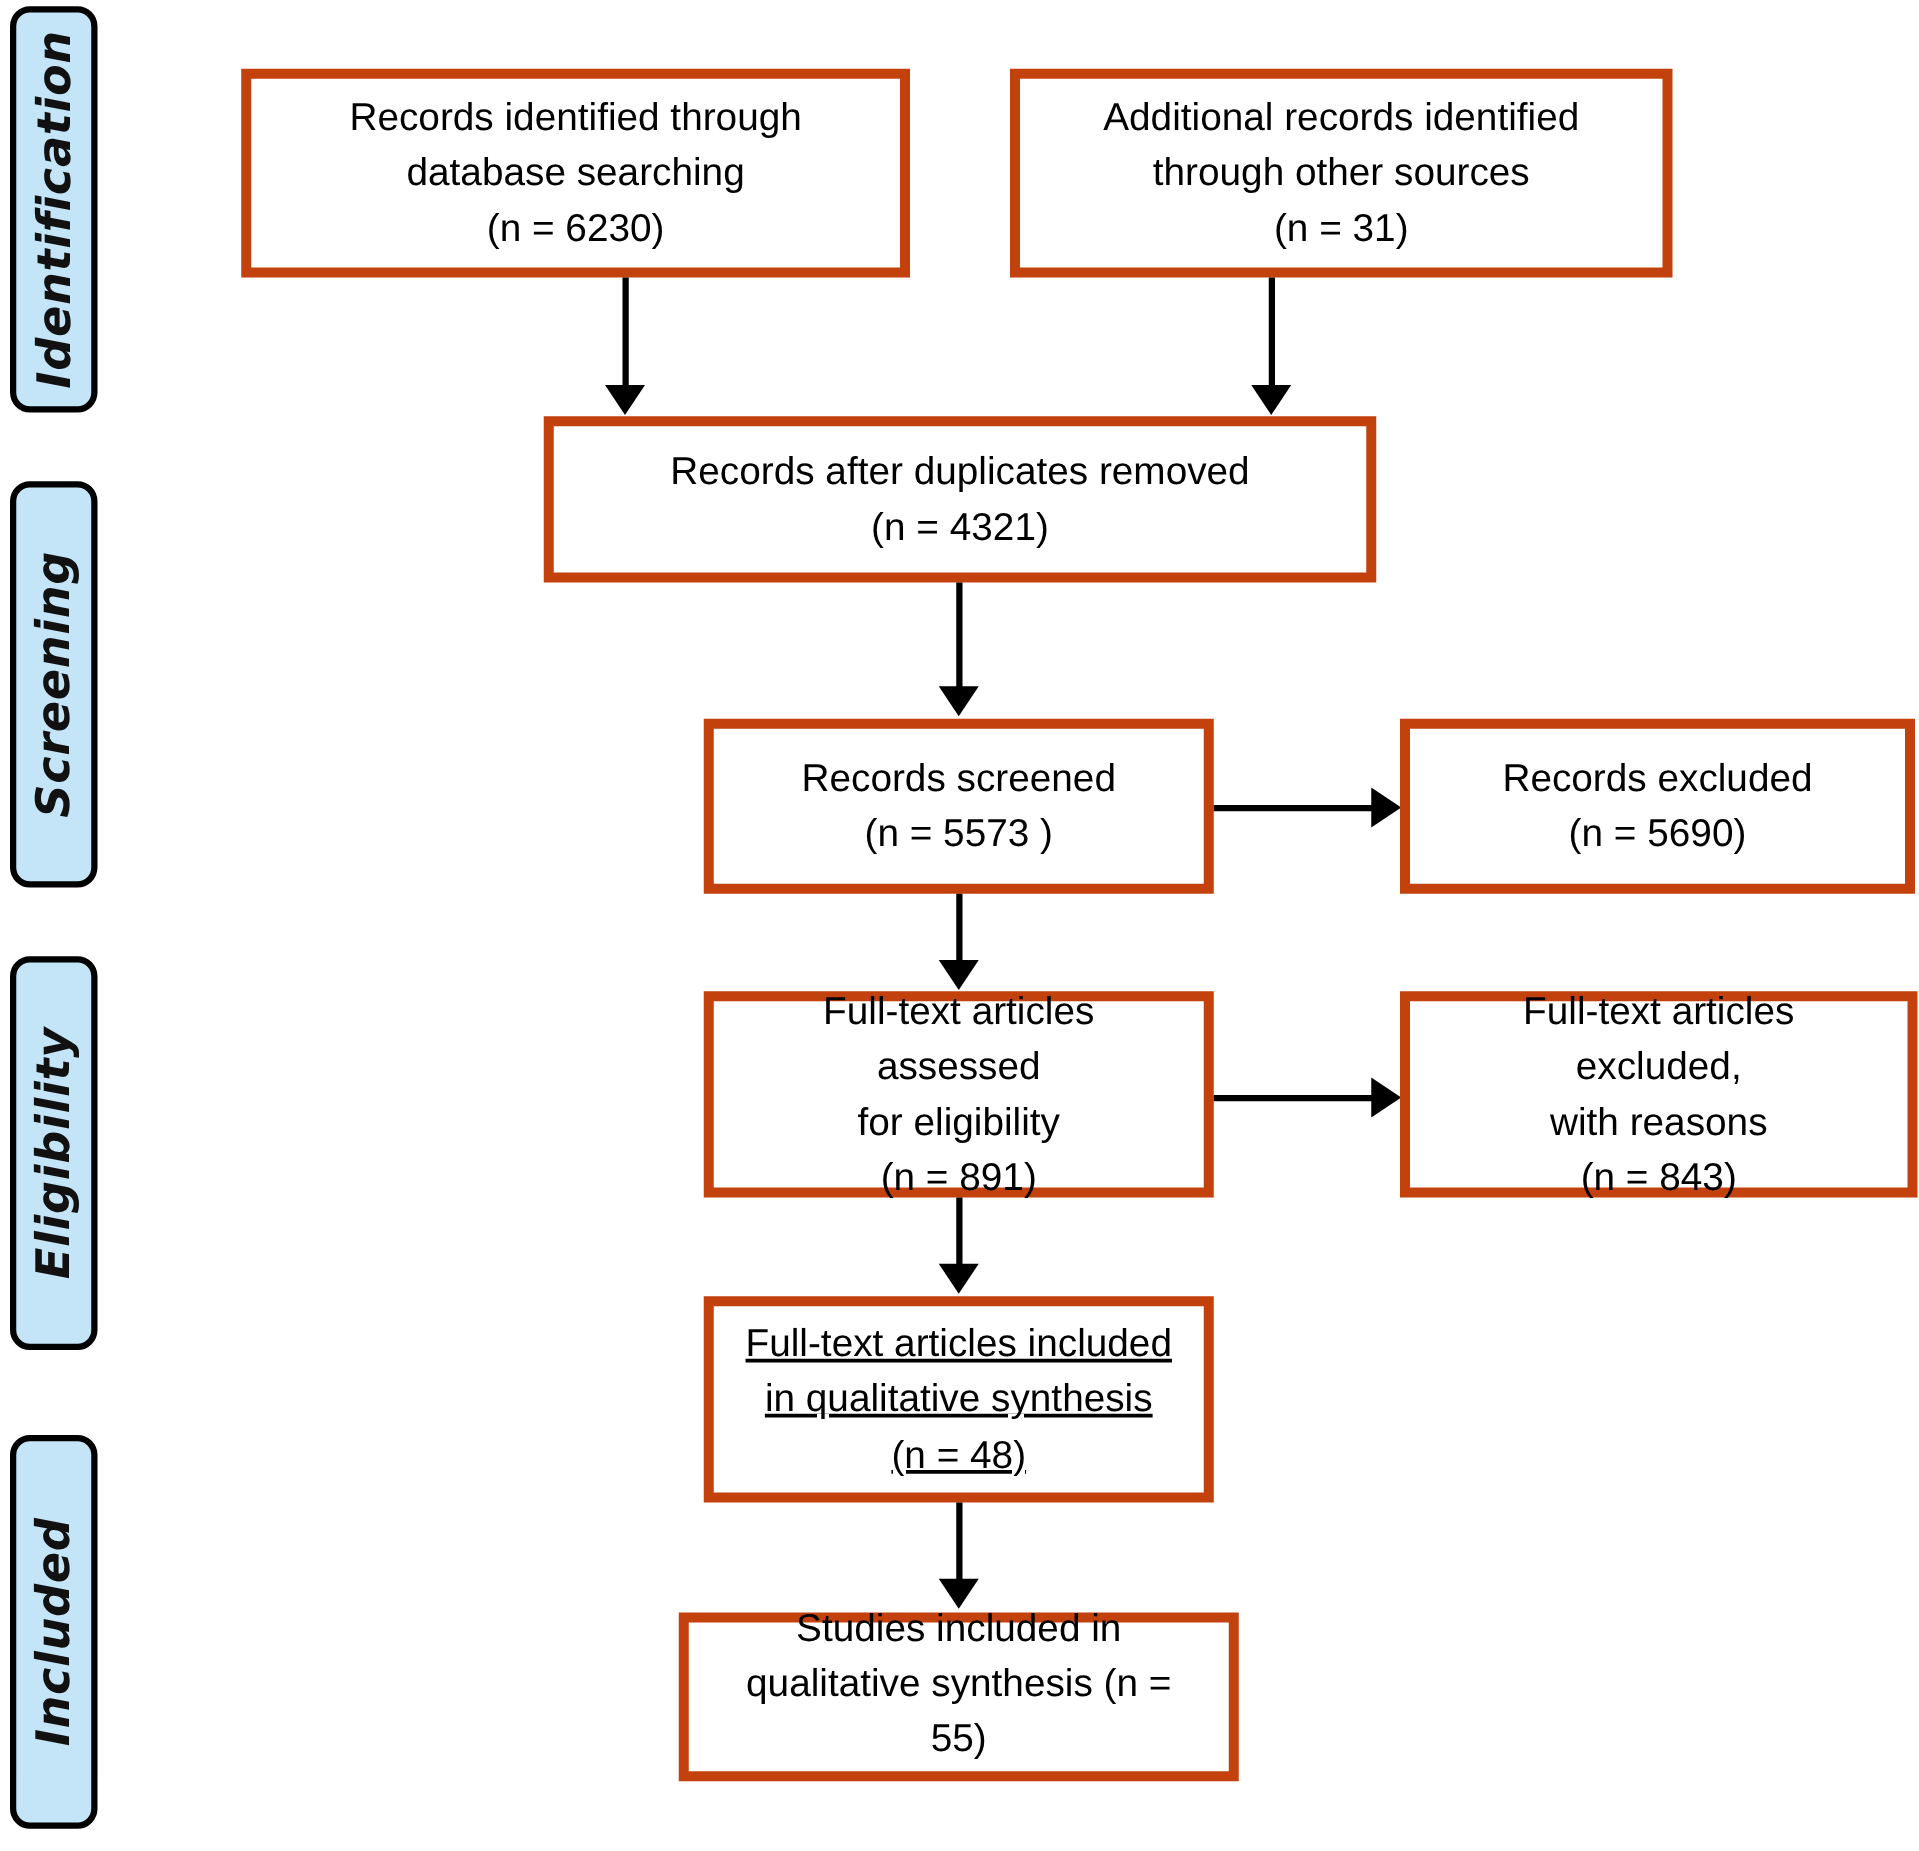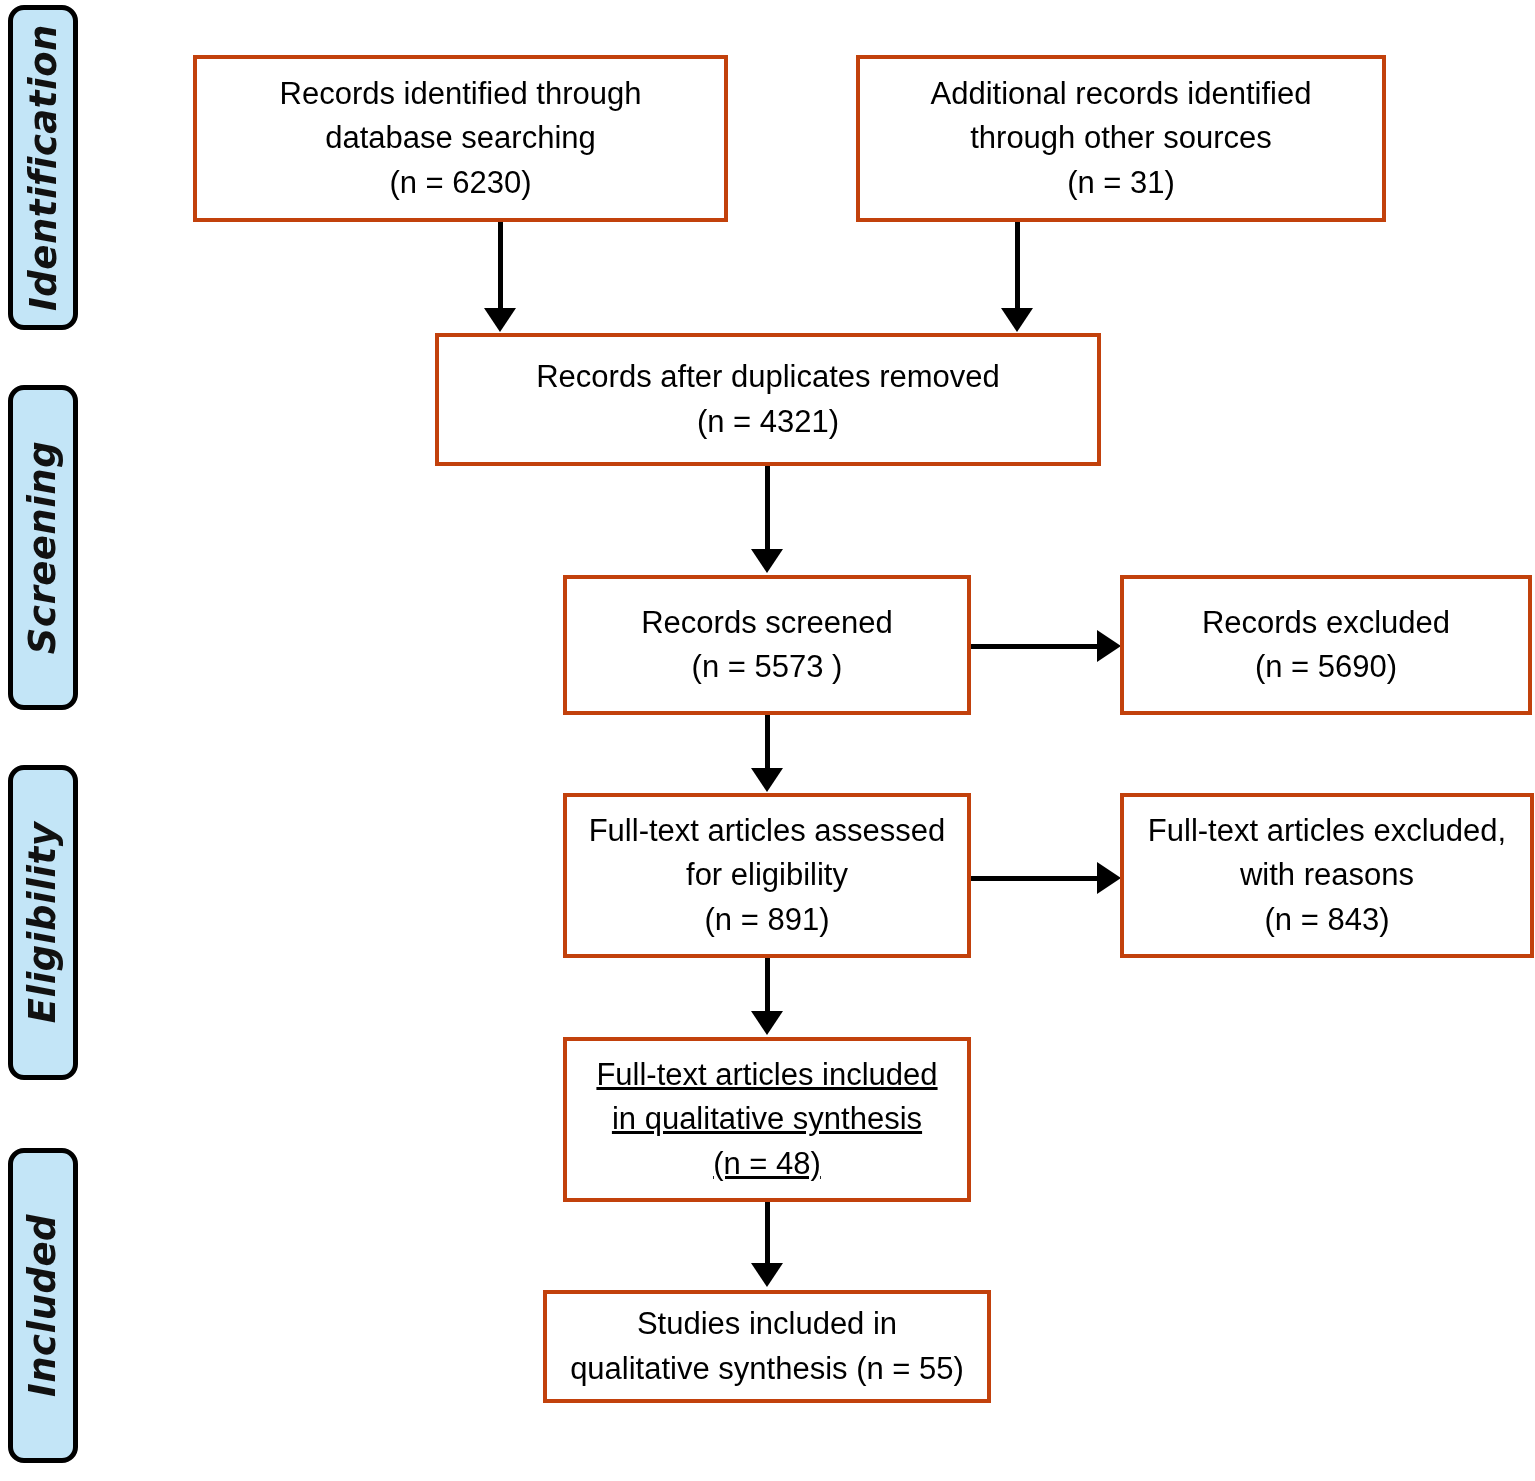--- a/index.html
+++ b/index.html
@@ -35,21 +35,21 @@
     font-size: 37px;
     color: #111111;
     letter-spacing: 0.5px;
     font-family: "DejaVu Sans", sans-serif;
   }
 
   
   .box {
     position: absolute;
     background: #ffffff;
-    border: 4px solid #c2410c;
+    border: 8px solid #c2410c;
     box-sizing: border-box;
     display: flex;
     align-items: center;
     justify-content: center;
     text-align: center;
     padding: 4px 20px;
   }
   .box-text {
     font-size: 31px;
     line-height: 1.42;
@@ -106,21 +106,21 @@
   <div class="stage" style="left:8px; top:1148px; width:70px; height:315px;">
     <span class="stage-text">Included</span>
   </div>
 
   <div class="box" style="left:193px; top:55px; width:535px; height:167px;">
     <span class="box-text">Records identified through
 database searching
 (n =  6230)</span>
   </div>
 
-  <div class="box" style="left:808px; top:55px; width:530px; height:167px;margin-left:48px;">
+  <div class="box" style="left:808px; top:55px; width:530px; height:167px;">
     <span class="box-text">Additional records identified
 through other sources
 (n =  31)</span>
   </div>
 
   <div class="vline" style="left:498px; top:222px; width:5px; height:88px;"></div>
   <div class="arrow-down" style="left:484px; top:308px;"></div>
 
   <div class="vline" style="left:1015px; top:222px; width:5px; height:88px;"></div>
   <div class="arrow-down" style="left:1001px; top:308px;"></div>
@@ -169,18 +169,18 @@
 
   <div class="box" style="left:563px; top:1037px; width:408px; height:165px;text-decoration:underline;">
     <span class="box-text">Full-text articles included
 in qualitative synthesis
 (n =  48)</span>
   </div>
 
   <div class="vline" style="left:765px; top:1202px; width:5px; height:65px;"></div>
   <div class="arrow-down" style="left:751px; top:1263px;"></div>
 
-  <div class="box" style="left:543px; top:1290px; width:448px; height:113px;">
+  <div class="box" style="left:543px; top:1290px; width:448px; height:135px;align-items:flex-end;">
     <span class="box-text">Studies included in
 qualitative synthesis (n = 55)</span>
   </div>
 
 </div>
 
 </body></html>

